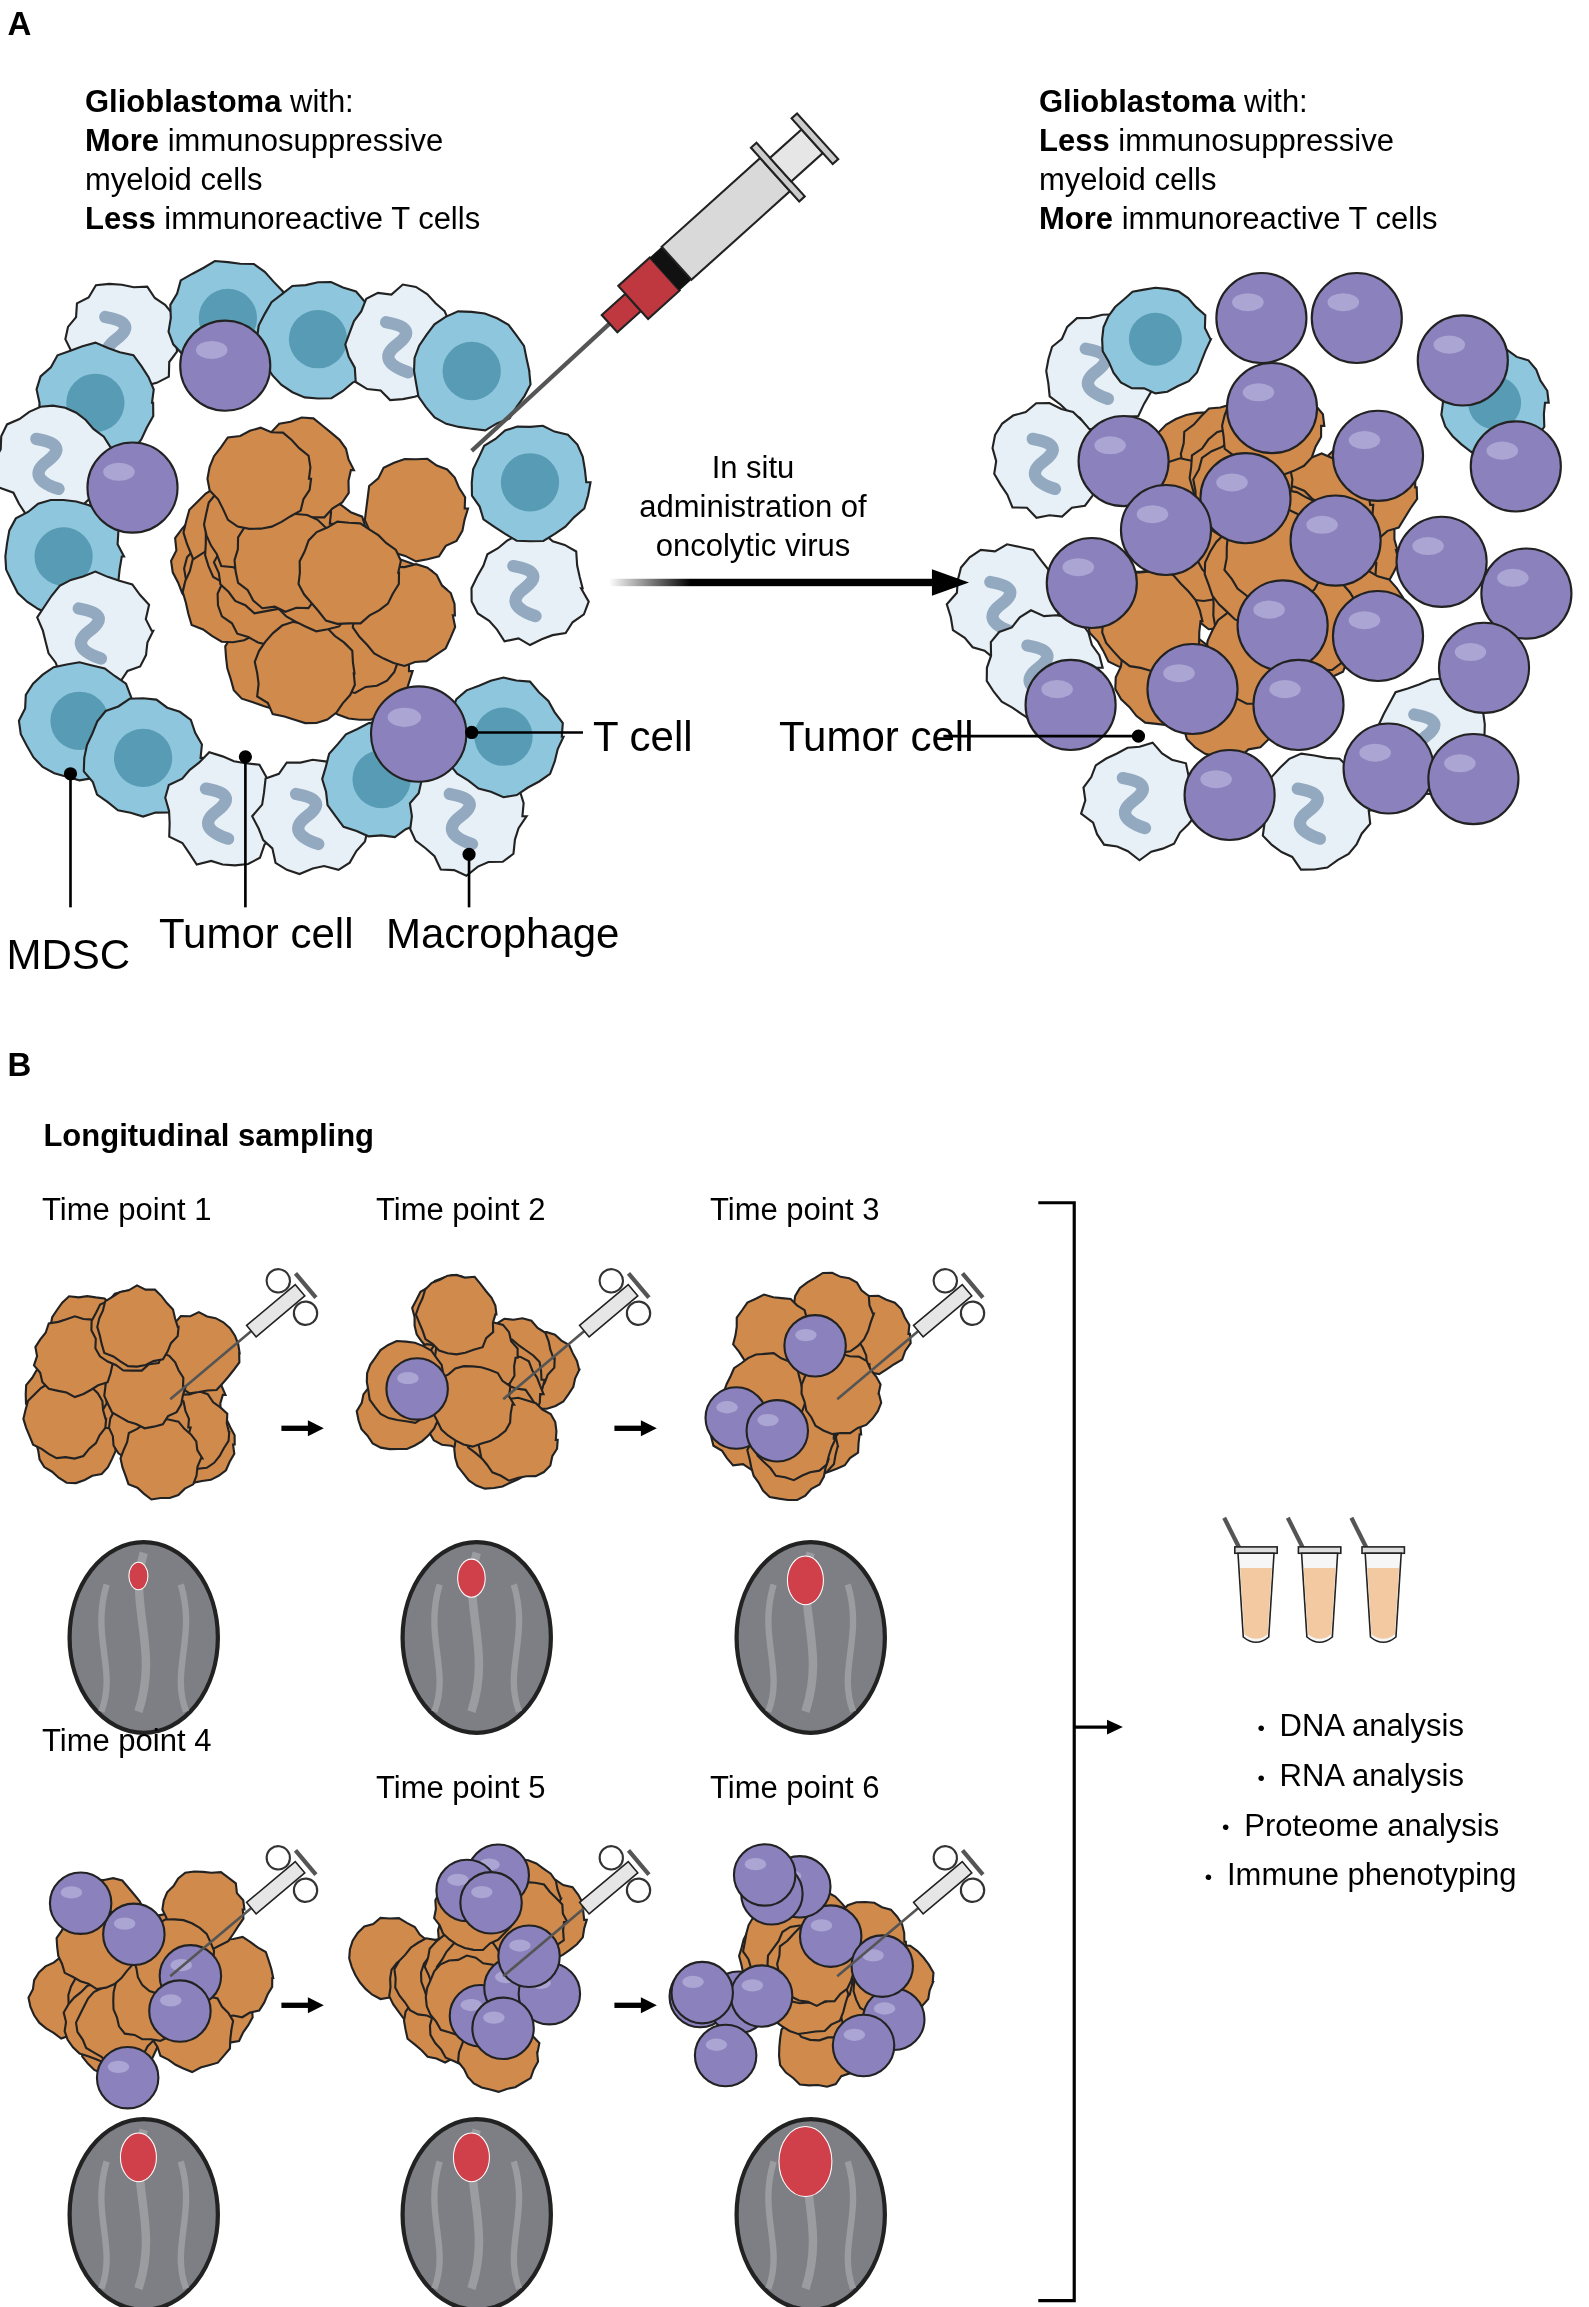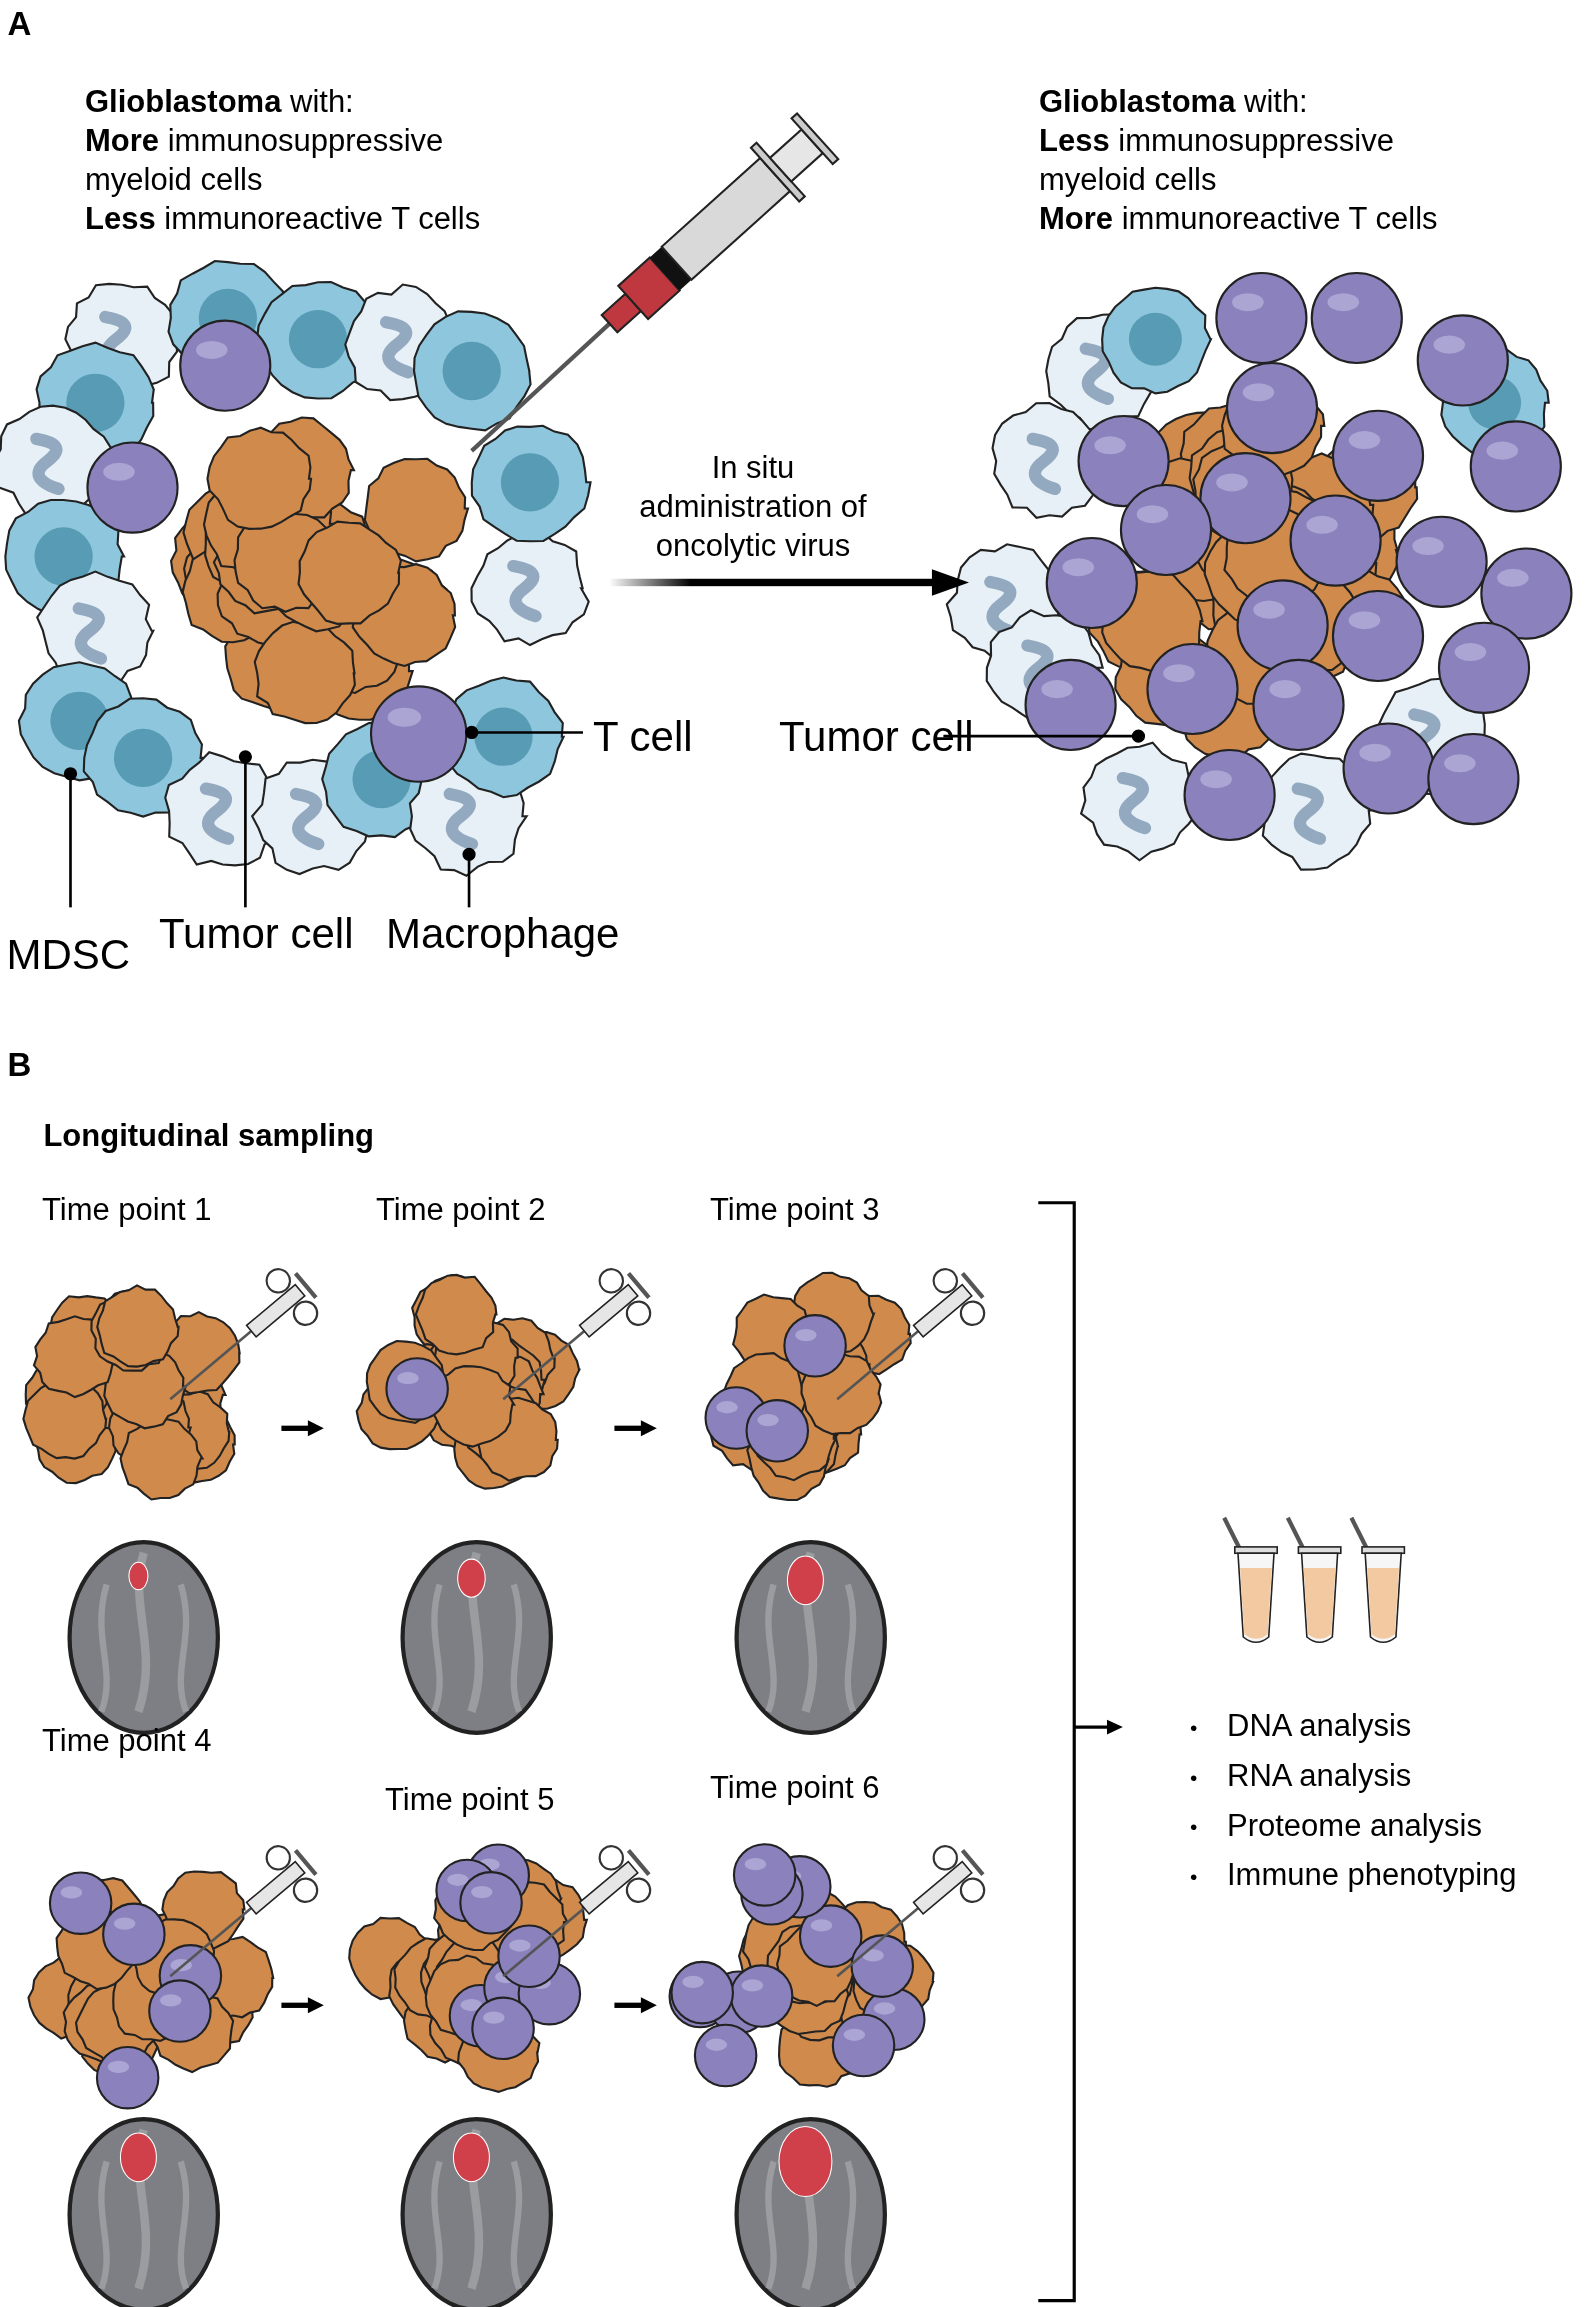--- a/index.html
+++ b/index.html
@@ -6,21 +6,21 @@
   body { width: 1590px; height: 2307px; position: relative; overflow: hidden;
          font-family: "Liberation Sans", sans-serif; color: #000; }
   .abs { position: absolute; }
   .panel-letter { font-weight: bold; font-size: 33px; }
   .heading { font-size: 31px; line-height: 39px; text-align: left; }
   .heading b { font-weight: bold; }
   .label { font-size: 42px; white-space: nowrap; }
   .tp-label { font-size: 31px; white-space: nowrap; }
   .subhead { font-weight: bold; font-size: 31px; }
   .caption { font-size: 31px; line-height: 39px; text-align: center; }
-  .bullets { list-style: none; margin: 0; padding: 0; font-size: 31px; line-height: 48px; }
+  .bullets { list-style: none; margin: 0; padding: 0; font-size: 31px; line-height: 48px; text-align: center; }
   .bullets li::before { content: "\2022"; display: inline-block; width: 37px; font-size: 21px; vertical-align: middle; }
   svg { position: absolute; overflow: visible; }
 </style>
 </head>
 <body>
 
 <div class="abs panel-letter" style="left:7.4px; top:5.3px;">A</div>
 
 <div class="abs heading" style="left:85px; top:82px; width:413px;">
   <div><b>Glioblastoma</b><span> with:</span></div>
@@ -459,21 +459,21 @@
       <path d="M250,600 C220,700 280,780 240,900" fill="none" stroke="#9a9ca0" stroke-width="16"></path>
       <path d="M180,660 C150,760 200,820 170,900" fill="none" stroke="#9a9ca0" stroke-width="12"></path>
       <path d="M320,660 C350,760 300,820 330,900" fill="none" stroke="#9a9ca0" stroke-width="12"></path>
       <ellipse cx="240" cy="652" rx="34" ry="46" fill="#d0404a" stroke="#fff" stroke-width="2"></ellipse>
     </g>
     <g>
       <rect x="510" y="360" width="60" height="10" fill="#000"></rect>
       <polygon points="560,350 590,365 560,380" fill="#000"></polygon>
     </g>
   </svg>
-<div class="abs tp-label" style="left: 385px; top: 1770px; margin-top: 12px;">Time point 5</div>
+<div class="abs tp-label" style="left: 376px; top: 1770px;">Time point 5</div>
 <svg width="329" height="519" viewBox="0 0 620 980" style="left: 344px; top: 1812px;">
     <path d="M265.6,316.1L262.5,332.7L260.0,349.9L245.9,360.9L234.9,372.8L221.1,381.1L205.5,385.1L189.7,393.7L173.1,389.1L156.6,384.9L142.6,375.3L133.6,360.9L122.6,348.5L112.2,333.8L114.1,316.1L113.7,298.8L122.4,283.7L133.2,271.0L144.7,259.6L157.5,249.2L173.2,243.6L189.7,236.7L205.9,245.1L223.0,247.0L237.1,256.7L247.6,269.9L256.5,284.0L262.7,299.5L262.5,316.1Z" fill="#d08a4c" stroke="#222" stroke-width="4"></path>
     <path d="M457.8,203.7L452.9,220.0L450.3,236.8L439.3,249.7L426.5,260.0L413.2,269.3L398.5,277.3L381.7,280.1L365.4,275.0L348.6,272.4L336.8,260.0L325.4,248.6L317.9,234.4L312.0,219.6L308.7,203.7L311.8,187.8L310.7,169.6L326.1,159.5L335.6,146.0L351.0,140.2L364.1,126.9L381.7,131.7L398.9,128.1L413.3,138.0L430.9,142.0L441.5,156.0L449.7,171.0L451.2,187.9L452.9,203.7Z" fill="#d08a4c" stroke="#222" stroke-width="4"></path>
     <path d="M330.6,196.1L323.9,212.1L321.0,228.4L313.2,243.3L298.6,252.0L285.9,262.2L269.9,265.6L254.1,271.2L238.2,265.7L221.0,264.7L205.9,256.5L197.7,241.1L185.7,229.1L183.4,212.3L174.8,196.1L181.5,179.6L187.6,164.1L192.5,147.1L207.0,137.1L221.2,127.9L237.6,123.9L254.1,122.4L270.4,124.7L288.0,125.6L299.5,139.1L315.8,146.9L323.4,162.8L329.0,179.0L332.7,196.1Z" fill="#d08a4c" stroke="#222" stroke-width="4"></path>
     <path d="M162.6,276.6L162.9,294.2L151.0,308.0L146.4,324.9L130.0,332.1L117.8,343.1L102.7,350.7L85.7,350.4L68.3,353.2L52.8,345.0L40.0,334.0L29.3,321.6L20.8,307.8L14.1,292.9L9.2,276.6L10.5,259.4L15.7,242.8L25.2,228.3L37.7,216.3L54.5,211.7L68.3,200.0L85.7,201.2L103.1,200.5L118.1,209.4L133.1,217.2L142.4,231.4L156.3,242.6L157.3,260.2L162.9,276.6Z" fill="#d08a4c" stroke="#222" stroke-width="4"></path>
     <path d="M328.2,223.2L326.7,240.5L314.5,253.8L306.1,267.1L294.9,278.3L283.2,290.3L266.9,293.1L250.9,295.8L233.8,298.0L218.0,291.4L201.9,284.7L194.4,268.3L181.3,256.7L178.3,239.7L177.0,223.2L181.8,207.4L185.4,191.6L191.4,175.7L201.9,161.7L217.4,153.6L234.5,151.1L250.9,146.2L267.3,151.3L281.7,159.3L300.1,161.5L309.5,176.5L314.7,192.4L327.9,205.6L326.5,223.2Z" fill="#d08a4c" stroke="#222" stroke-width="4"></path>
     <path d="M236.0,331.0L232.6,347.9L228.4,364.7L215.0,376.2L207.6,392.8L190.9,398.6L175.4,405.6L158.3,402.4L141.7,404.1L125.5,399.1L111.6,389.6L101.7,376.2L92.2,362.8L84.8,347.8L87.2,331.0L86.5,314.6L89.2,297.7L99.8,284.3L114.0,275.4L126.5,264.8L140.9,254.7L158.3,252.3L175.8,254.5L191.4,262.4L203.8,274.0L218.8,282.7L223.4,299.6L232.0,314.2L232.4,331.0Z" fill="#d08a4c" stroke="#222" stroke-width="4"></path>
     <path d="M268.1,394.0L263.0,410.6L258.6,426.9L248.3,440.4L239.2,455.4L223.0,462.1L206.3,464.5L190.2,473.1L173.9,465.4L157.4,462.0L145.8,449.7L133.4,439.3L119.4,428.1L115.6,411.0L112.7,394.0L115.7,377.0L125.6,362.9L132.7,348.1L144.8,337.1L156.0,323.1L173.8,322.2L190.2,322.7L206.7,321.7L221.6,328.8L237.4,334.7L245.6,349.8L256.5,362.0L260.4,378.0L262.7,394.0Z" fill="#d08a4c" stroke="#222" stroke-width="4"></path>
     <path d="M250.0,314.4L243.1,330.7L238.4,346.6L231.3,362.0L220.3,375.5L204.7,383.0L188.8,389.5L171.6,392.3L155.7,384.1L139.0,382.2L124.0,374.2L114.8,359.8L104.3,346.8L96.1,331.6L96.9,314.4L94.5,296.8L103.4,281.6L115.2,269.4L125.3,256.3L139.1,246.9L154.3,238.4L171.6,241.5L189.2,237.5L205.4,244.4L220.8,252.8L229.0,268.7L239.3,281.8L247.3,297.1L242.6,314.4Z" fill="#d08a4c" stroke="#222" stroke-width="4"></path>
     <path d="M409.2,163.7L400.5,179.7L395.6,195.1L391.7,212.5L378.9,224.4L363.8,232.9L346.7,234.7L330.5,240.4L313.0,240.5L297.9,231.4L285.2,220.6L273.5,209.2L266.7,194.5L254.1,181.2L258.5,163.7L259.5,147.5L266.8,133.0L275.1,119.5L283.2,104.4L299.7,99.6L314.2,92.2L330.5,89.2L347.1,91.0L362.6,97.1L375.9,106.8L389.8,116.5L399.5,130.5L402.8,147.2L409.0,163.7Z" fill="#d08a4c" stroke="#222" stroke-width="4"></path>

